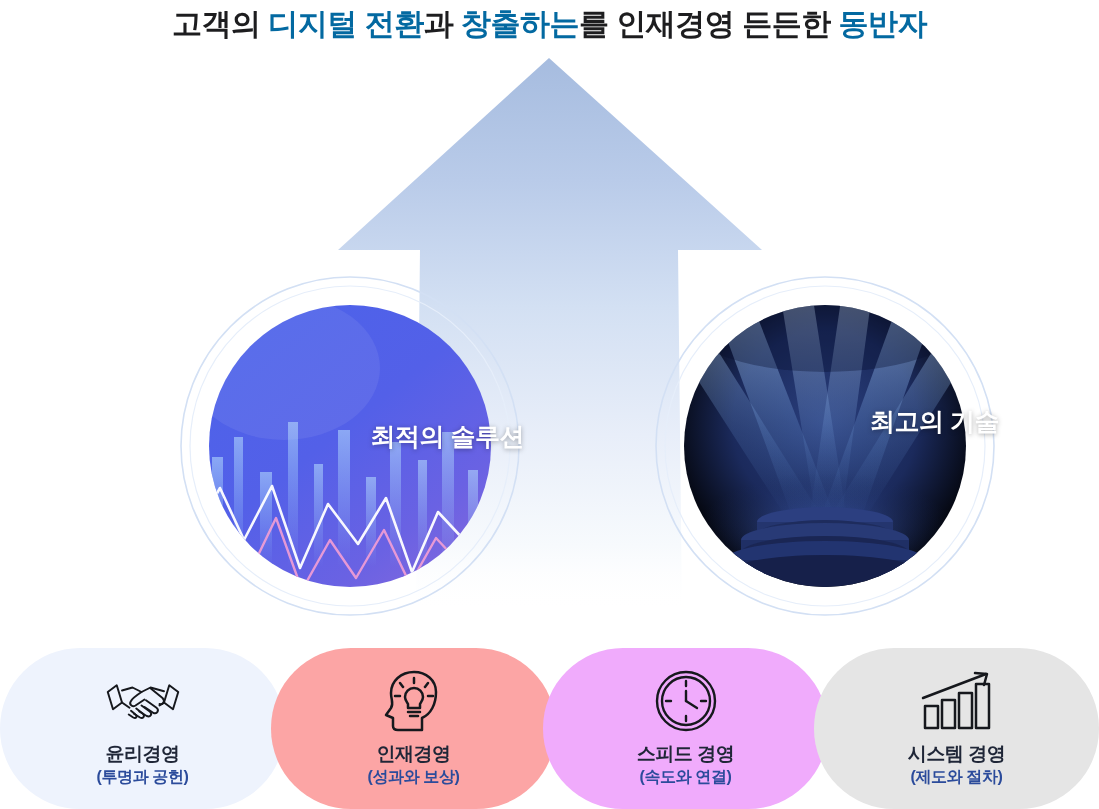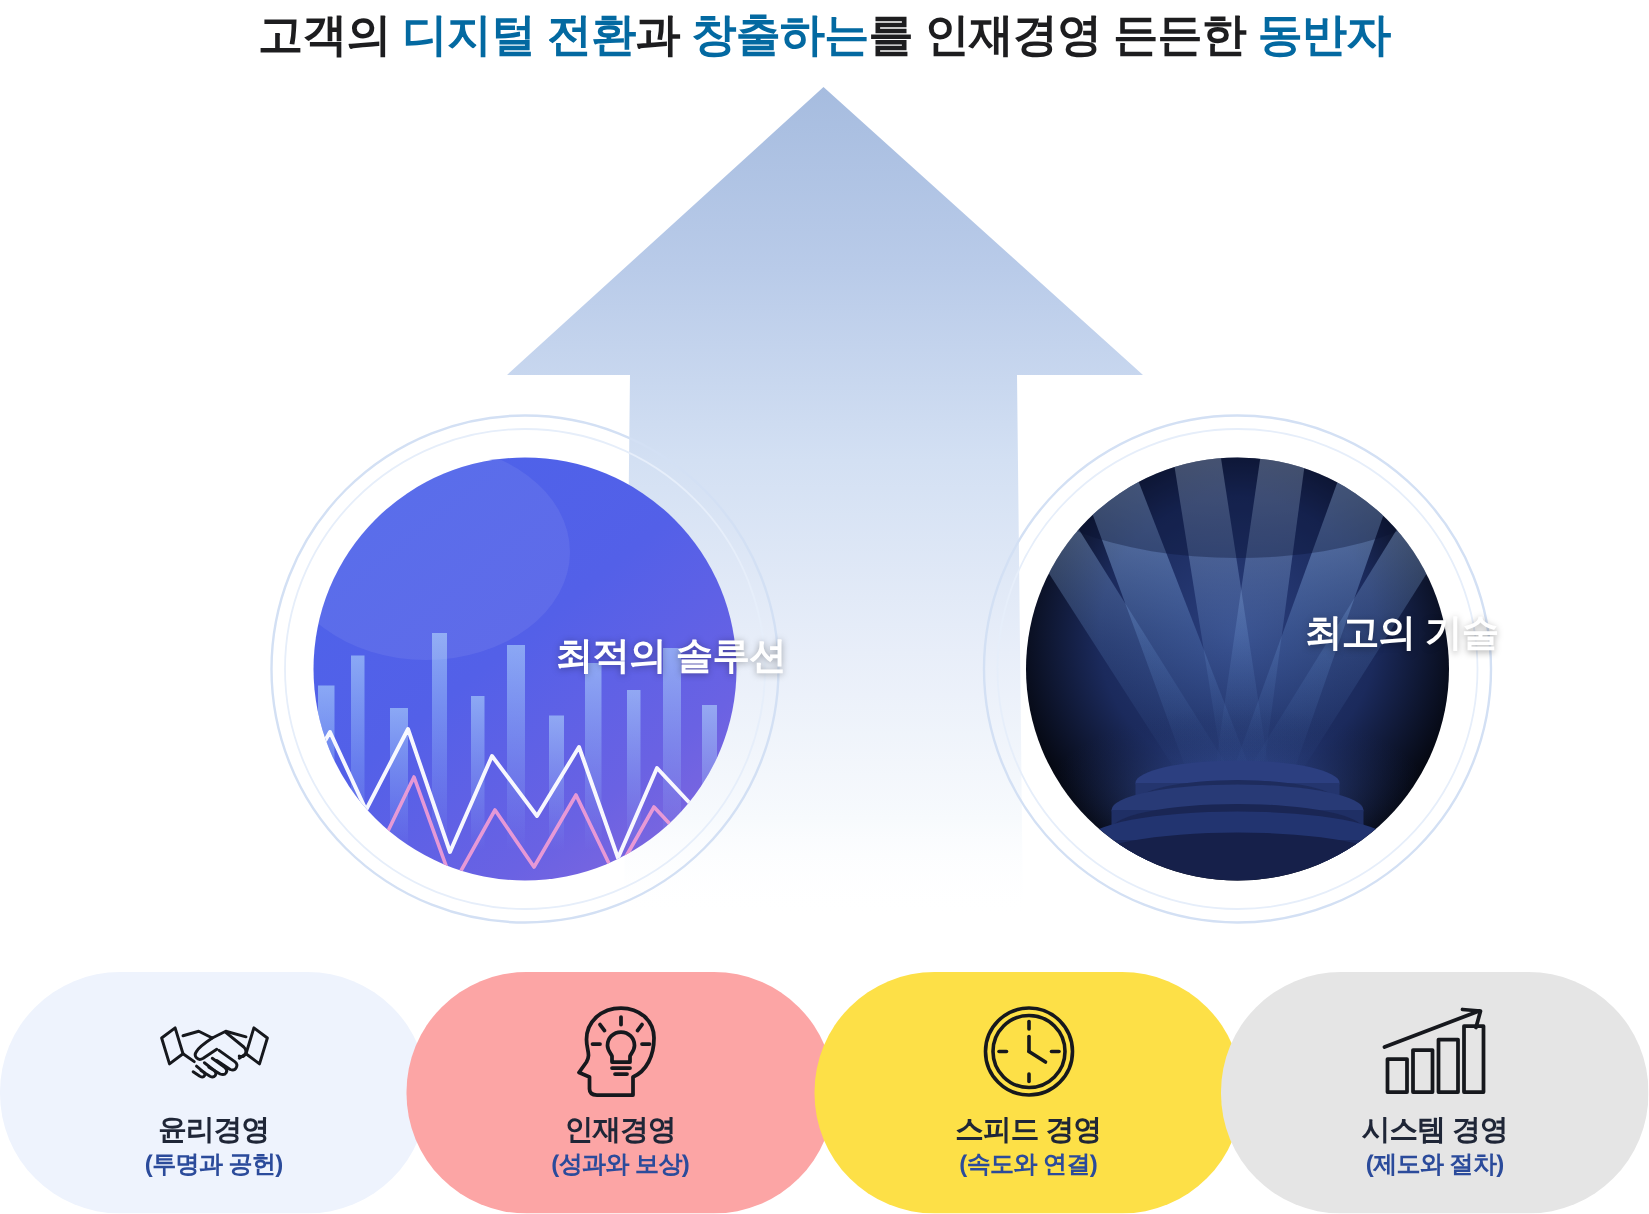--- a/index.html
+++ b/index.html
@@ -283,21 +283,21 @@
           <path d="M22 13 L25 17"></path>
           <path d="M50 13 L47 17"></path>
           <path d="M17 26 L22 26"></path>
           <path d="M55 26 L50 26"></path>
         </svg>
       </div>
       <div class="pill-title">인재경영</div>
       <div class="pill-sub">(성과와 보상)</div>
     </div>
 
-    <div class="pill" id="pill-3" style="left:543px; background:#fde047;">
+    <div class="pill" id="pill-3" style="left:543px; background:#f0abfc;">
       <div class="pill-icon">
         <svg width="64" height="62" viewBox="0 0 64 62" fill="none" stroke="#16181d" stroke-width="2.4" stroke-linejoin="round" stroke-linecap="round">
           <circle cx="32" cy="31" r="29"></circle>
           <circle cx="32" cy="31" r="24"></circle>
           <path d="M32 11 L32 16"></path>
           <path d="M32 46 L32 51"></path>
           <path d="M12 31 L17 31"></path>
           <path d="M47 31 L52 31"></path>
           <path d="M32 31 L32 21"></path>
           <path d="M32 31 L43 38"></path>

